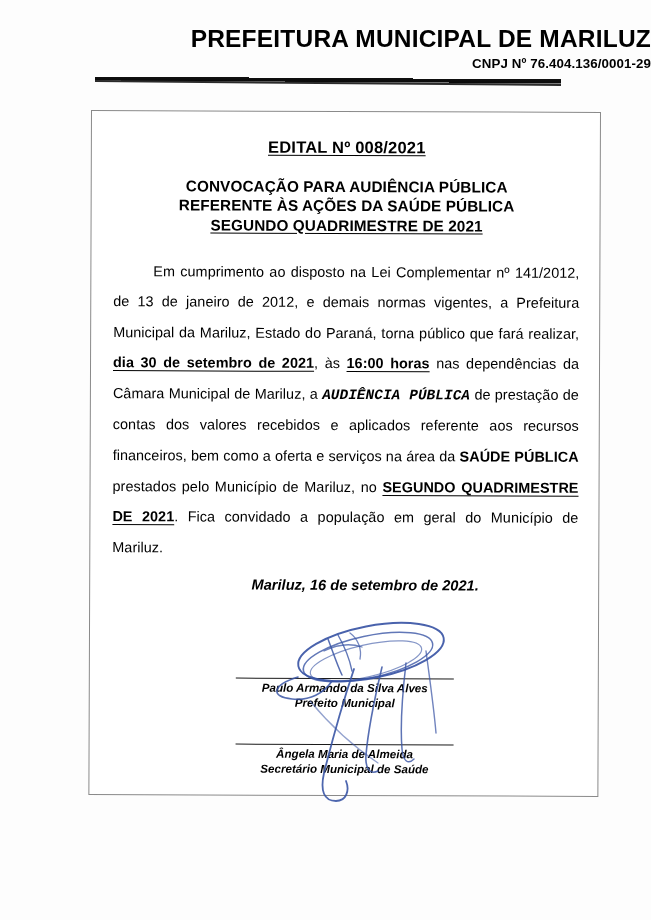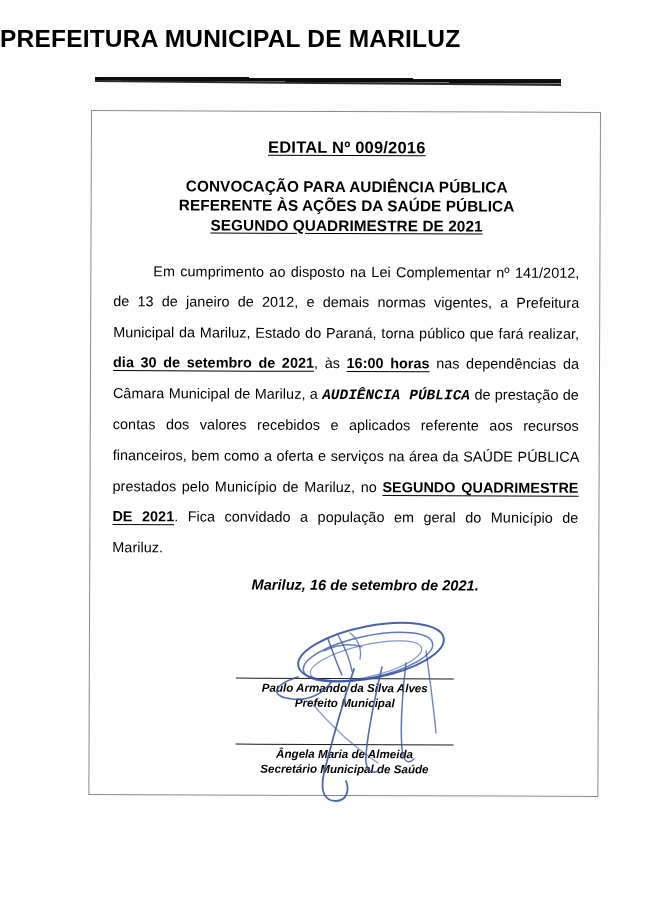--- a/index.html
+++ b/index.html
@@ -23,21 +23,21 @@
     height: 920px;
     background: #fdfdfd;
   }
 
   
   .header {
     position: absolute;
     left: 0;
     top: 26px;
     width: 651px;
-    text-align: left;
+    text-align: right;
   }
   .header-title {
     font-size: 24.5px;
     font-weight: bold;
     letter-spacing: 0.2px;
     line-height: 1.1;
     white-space: nowrap;
   }
   .header-cnpj {
     font-size: 13.3px;
@@ -115,21 +115,21 @@
   .body-text {
     margin-top: 22px;
     font-size: 14.4px;
     line-height: 2.12;
     text-align: justify;
     text-justify: inter-word;
     letter-spacing: 0.05px;
   }
   .body-text .indent { display: inline-block; width: 40px; }
   .bu { font-weight: bold; text-decoration: underline; text-underline-offset: 2.5px; }
-  .b  { font-weight: normal; }
+  .b  { font-weight: bold; }
   .bi { font-weight: bold; font-style: italic; font-family: Liberation Mono, monospace; }
 
   .date-line {
     margin-top: 14px;
     text-align: center;
     font-size: 14.6px;
     font-weight: bold;
     font-style: italic;
     padding-left: 40px;
   }
@@ -175,30 +175,31 @@
     pointer-events: none;
   }
 </style>
 </head>
 <body>
 
 <div class="page">
 
   <div class="header">
     <div class="header-title">PREFEITURA MUNICIPAL DE MARILUZ</div>
+    <div class="header-cnpj">CNPJ Nº 76.404.136/0001-29</div>
   </div>
   <div class="header-rule"></div>
   <div class="header-rule-tail"></div>
 
   <div class="doc-box">
 
     <div class="doc-inner">
 
       <div class="edital-line">
-        <u>EDITAL Nº 009/2016</u>
+        <u>EDITAL Nº 008/2021</u>
       </div>
 
       <div class="subject">
         <div class="l1">CONVOCAÇÃO PARA AUDIÊNCIA PÚBLICA</div>
         <div class="l2">REFERENTE ÀS AÇÕES DA SAÚDE PÚBLICA</div>
         <div class="l3">SEGUNDO QUADRIMESTRE DE 2021</div>
       </div>
 
       <div class="body-text">
         <span class="indent"></span><span>Em cumprimento ao disposto na Lei Complementar nº 141/2012, de 13 de janeiro de 2012, e demais normas vigentes, a Prefeitura Municipal da Mariluz, Estado do Paraná, torna público que fará realizar, </span><span class="bu">dia 30 de setembro de 2021</span><span>, às </span><span class="bu">16:00 horas</span><span> nas dependências da Câmara Municipal de Mariluz, a </span><span class="bi">AUDIÊNCIA PÚBLICA</span><span> de prestação de contas dos valores recebidos e aplicados referente aos recursos financeiros, bem como a oferta e serviços na área da </span><span class="b">SAÚDE PÚBLICA</span><span> prestados pelo Município de Mariluz, no </span><span class="bu">SEGUNDO QUADRIMESTRE DE 2021</span><span>. Fica convidado a população em geral do Município de Mariluz.</span>

